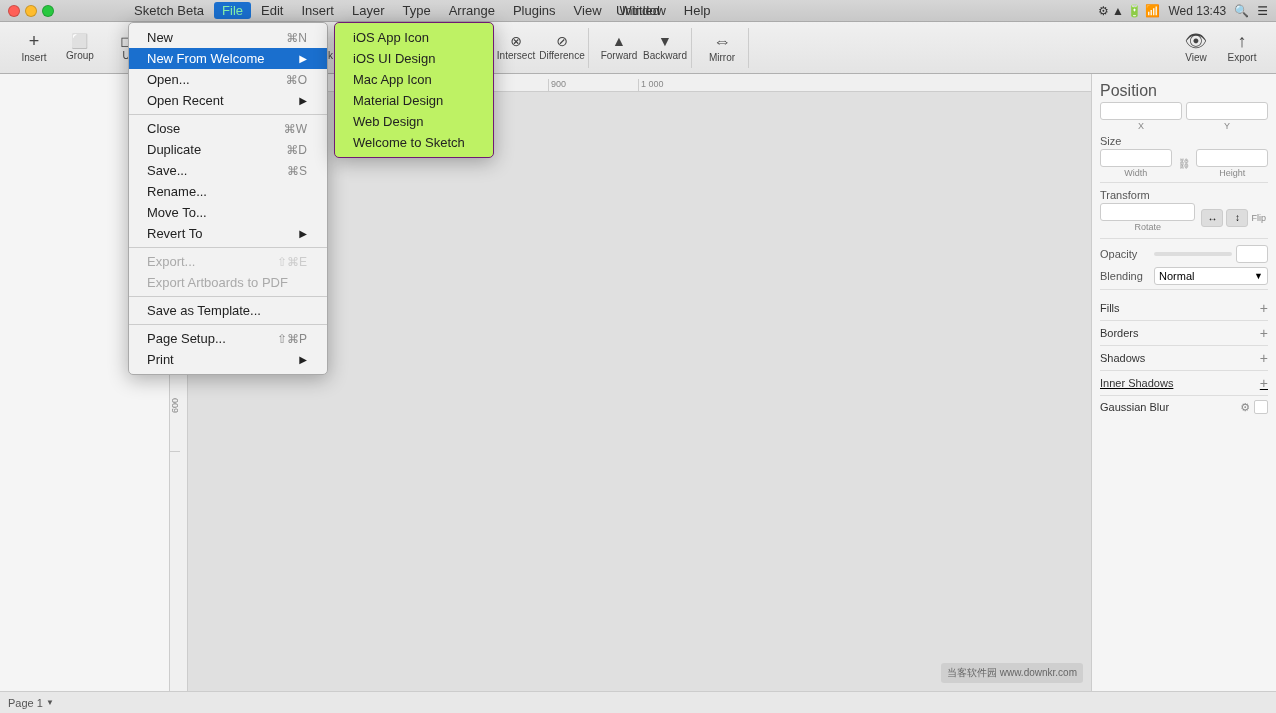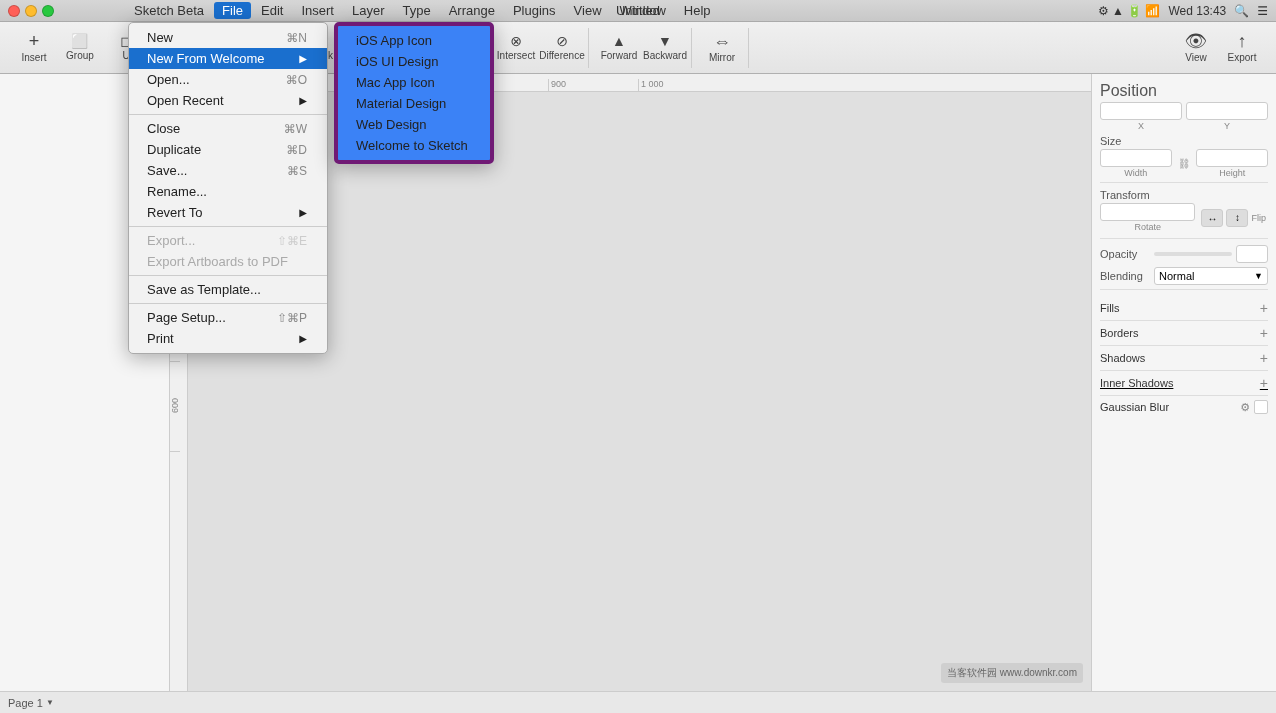--- a/index.html
+++ b/index.html
@@ -59,21 +59,21 @@
     }
     .menu-item {
       padding: 1px 8px;
       font-size: 13px;
       color: #333;
       border-radius: 3px;
       cursor: pointer;
     }
     .menu-item.active {
       background: #1a6fce;
-      color: #ffffff;
+      color: #86efac;
     }
     .titlebar-right {
       margin-left: auto;
       display: flex;
       align-items: center;
       gap: 8px;
       font-size: 12px;
       color: #333;
     }
 
@@ -215,22 +215,22 @@
       color: #888;
       font-size: 12px;
     }
     .dropdown-item .arrow { font-size: 10px; }
 
     
     .submenu {
       position: absolute;
       left: 100%;
       top: -4px;
-      background: #3b82f6;
-      border: 4px solid #701a75;
+      background: #bef264;
+      border: 1px solid #701a75;
       border-radius: 5px;
       box-shadow: 0 4px 20px rgba(0,0,0,0.3);
       padding: 4px 0;
       min-width: 160px;
     }
     .submenu-item {
       padding: 3px 20px 3px 18px;
       display: flex;
       align-items: center;
       cursor: pointer;
@@ -520,20 +520,23 @@
       <span class="shortcut">⌘D</span>
     </div>
     <div class="dropdown-item">
       <span>Save...</span>
       <span class="shortcut">⌘S</span>
     </div>
     <div class="dropdown-item">
       <span>Rename...</span>
     </div>
     <div class="dropdown-item">
+      <span>Move To...</span>
+    </div>
+    <div class="dropdown-item">
       <span>Revert To</span>
       <span class="arrow">▶</span>
     </div>
     <div class="dropdown-separator"></div>
     <div class="dropdown-item disabled">
       <span>Export...</span>
       <span class="shortcut" style="color:#ccc;">⇧⌘E</span>
     </div>
     <div class="dropdown-item disabled">
       <span>Export Artboards to PDF</span>

